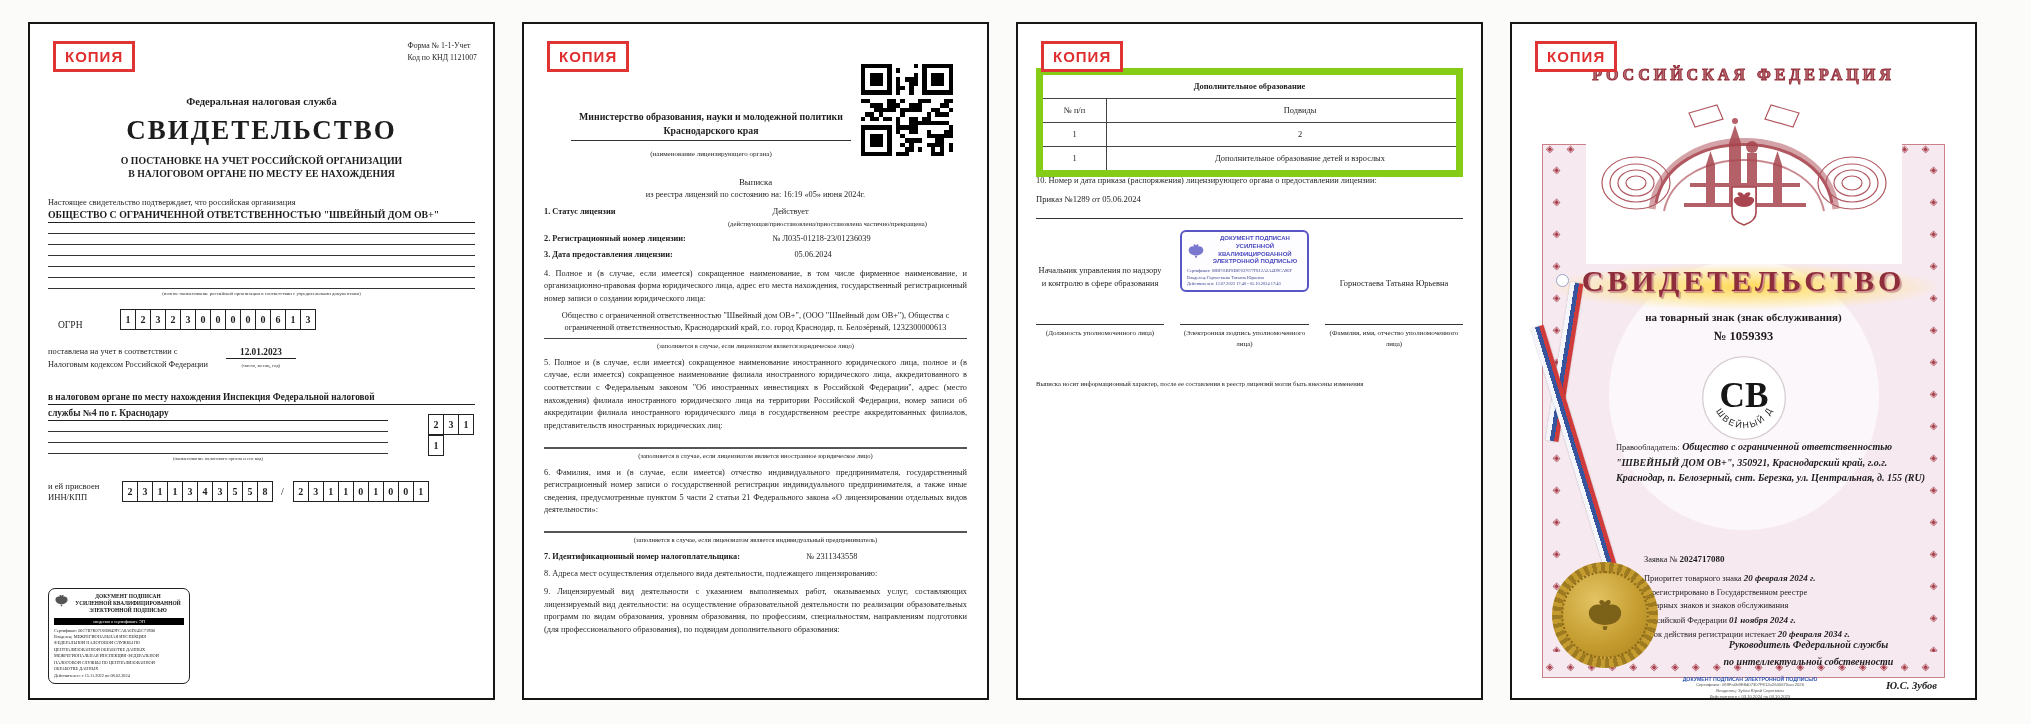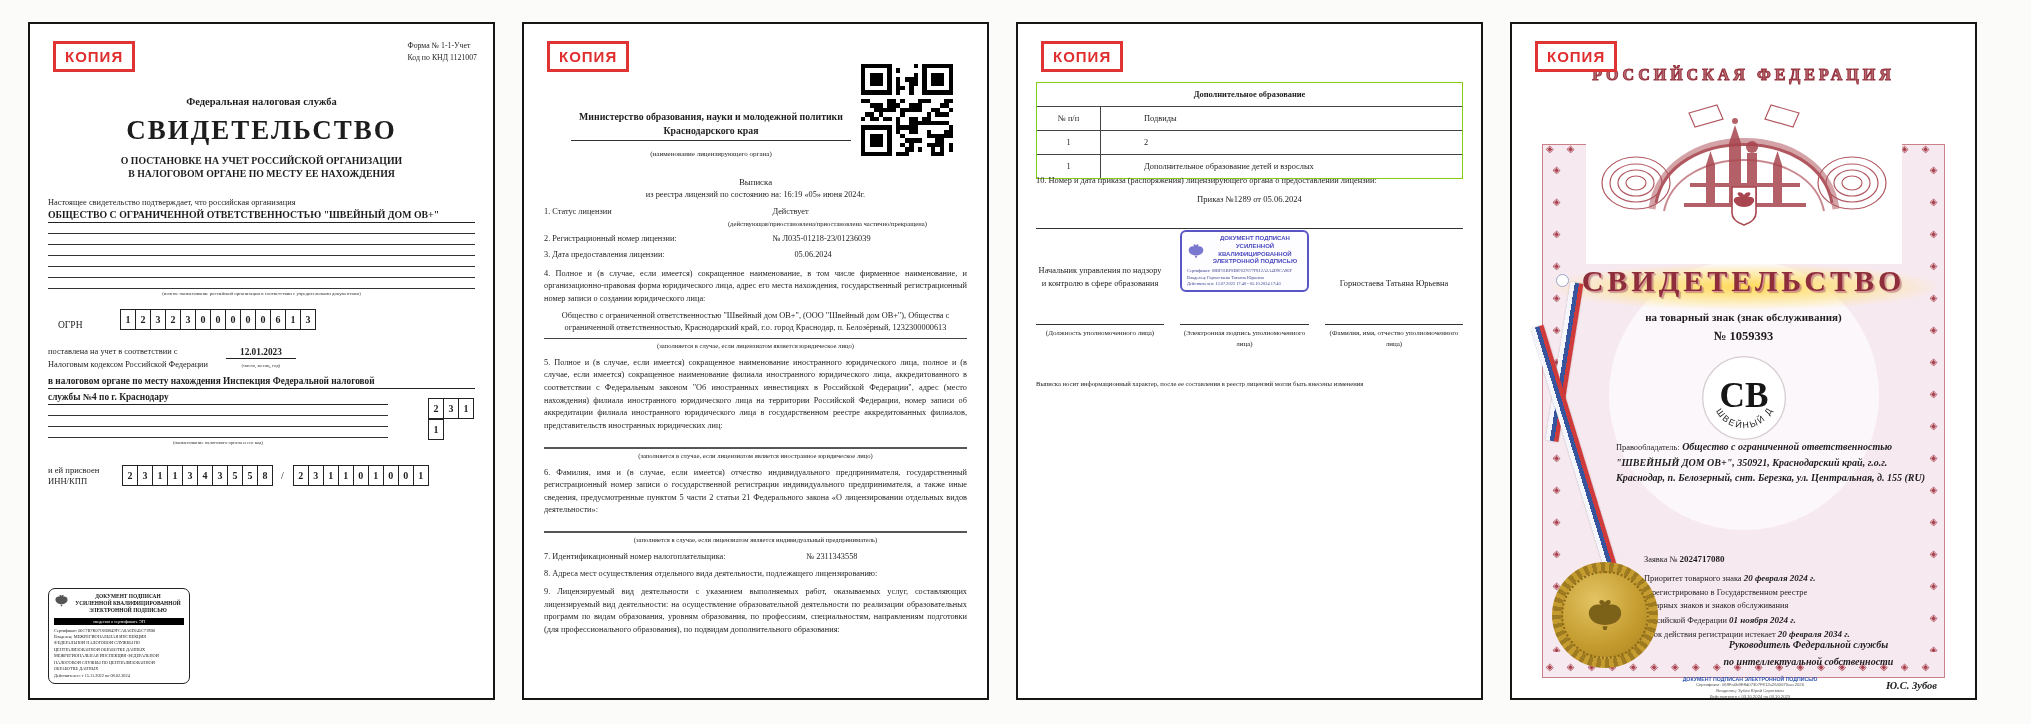--- a/index.html
+++ b/index.html
@@ -23,21 +23,21 @@
   .d1-title{text-align:center;font-weight:bold;font-size:27px;letter-spacing:2px;margin-top:8px;}
   .d1-sub{text-align:center;font-weight:bold;font-size:9.8px;line-height:1.35;margin-top:8px;}
   .d1-intro{font-size:8.4px;margin-top:18px;}
   .d1-org{font-weight:bold;font-size:9.8px;border-bottom:1px solid #222;padding-bottom:2px;margin-top:2px;}
   .d1-caption{font-size:4.8px;color:#333;text-align:center;margin-top:2px;}
   .d1-ogrn{display:flex;align-items:flex-end;margin-top:13px;}
   .d1-ogrn-label{font-size:9.5px;width:72px;padding-left:10px;}
   .d1-reg{display:flex;margin-top:16px;font-size:8.4px;line-height:1.5;}
   .d1-reg-left{width:178px;}
   .d1-reg-date{font-weight:bold;font-size:9.3px;border-bottom:1px solid #222;padding:0 14px 1px;}
-  .d1-tax{font-weight:bold;font-size:9.3px;border-bottom:1px solid #222;padding-bottom:2px;margin-top:4px;}
+  .d1-tax{font-weight:bold;font-size:9.3px;border-bottom:1px solid #222;padding-bottom:2px;margin-top:20px;}
   .d1-tax-row{display:flex;justify-content:space-between;align-items:flex-start;margin-top:3px;gap:40px;}
   .d1-tax2{font-weight:bold;font-size:9.3px;border-bottom:1px solid #222;width:340px;padding-bottom:2px;}
   .d1-lines{width:340px;}
   .d1-inn{display:flex;align-items:center;margin-top:20px;}
   .d1-inn-label{font-size:8.6px;line-height:1.3;width:74px;}
   .d1-slash{margin:0 9px;font-size:10px;}
   .sig-stamp{position:absolute;left:18px;bottom:14px;width:142px;border:1.6px solid #222;
              border-radius:7px;padding:4px 5px 4px 5px;background:#fff;}
   .sig-head{display:flex;gap:3px;align-items:flex-start;}
   .sig-head-txt{flex:1;text-align:center;font-weight:bold;font-size:5.4px;line-height:1.35;color:#111;}
@@ -45,37 +45,37 @@
   .sig-lines{font-size:4.3px;line-height:1.5;color:#222;}
   
   .d2-qr{position:absolute;top:40px;right:34px;width:92px;height:92px;}
   .d2-min{position:absolute;top:86px;left:28px;width:318px;text-align:center;font-weight:bold;
           font-size:9.8px;line-height:1.45;}
   .d2-min-u{border-bottom:1px solid #333;display:inline-block;padding:0 8px 2px;}
   .d2-mincap{position:absolute;top:126px;left:28px;width:318px;text-align:center;font-size:7px;}
   .d2-body{position:absolute;left:20px;right:20px;top:152px;font-size:8.3px;line-height:1.52;}
   .d2-center{text-align:center;}
   .d2-row{display:flex;margin-top:4px;}
-  .d2-row .lbl{flex:1;}
+  .d2-row .lbl{flex:1;font-weight:bold;}
   .d2-row .val{width:46%;}
   .d2-cap-r{margin-left:34%;text-align:center;font-size:6.6px;width:66%;}
   .d2-p{text-align:justify;margin-top:6px;}
   .d2-orgval{text-align:center;border-bottom:1.4px solid #444;padding:2px 6px 3px;margin-top:2px;}
   .d2-cap-c{text-align:center;font-size:6.6px;margin-top:2px;}
   .d2-hr{height:2px;background:#555;margin-top:14px;}
   .d2-addr{text-align:center;border-bottom:1.4px solid #444;padding-bottom:2px;margin-top:2px;}
   
-  .d3-table{position:absolute;left:18px;right:18px;top:58px;border:1px solid #84cc16;font-size:8.4px;}
+  .d3-table{position:absolute;left:18px;right:18px;top:44px;border:7px solid #84cc16;font-size:8.4px;}
   .d3-th{text-align:center;font-weight:bold;padding:7px 0;}
   .t-row{display:flex;border-top:1px solid #444;gap:37px;}
   .t-c1{width:64px;border-right:1px solid #444;text-align:center;padding:7px 2px;}
-  .t-c2{flex:1;padding:7px 6px;}
+  .t-c2{flex:1;text-align:center;padding:7px 6px;}
   .d3-p10{position:absolute;left:18px;right:18px;top:152px;font-size:8.4px;}
-  .d3-order{position:absolute;left:18px;right:18px;top:170px;text-align:center;font-size:8.6px;
-            border-bottom:1.6px solid #333;padding-bottom:24px;}
+  .d3-order{position:absolute;left:18px;right:18px;top:170px;text-align:left;font-size:8.6px;
+            border-bottom:1.6px solid #333;padding-bottom:14px;}
   .d3-sign{position:absolute;left:18px;right:18px;top:206px;display:grid;
            grid-template-columns:128px 1fr 138px;column-gap:16px;align-items:end;}
   .d3-pos,.d3-name{text-align:center;font-size:8.4px;line-height:1.5;padding-bottom:4px;}
   .blue-stamp{border:2px solid #5a55c5;border-radius:6px;background:#fdfdff;padding:3px 5px;
               margin-bottom:2px;position:relative;}
   .bs-head{display:flex;gap:3px;align-items:center;}
   .bs-title{flex:1;text-align:center;color:#4b49c0;font-family:"Liberation Sans",sans-serif;
             font-weight:bold;font-size:6px;line-height:1.3;}
   .bs-lines{font-size:4.4px;line-height:1.45;color:#3b3f8c;margin-top:2px;}
   .d3-caps{position:absolute;left:18px;right:18px;top:300px;display:grid;

